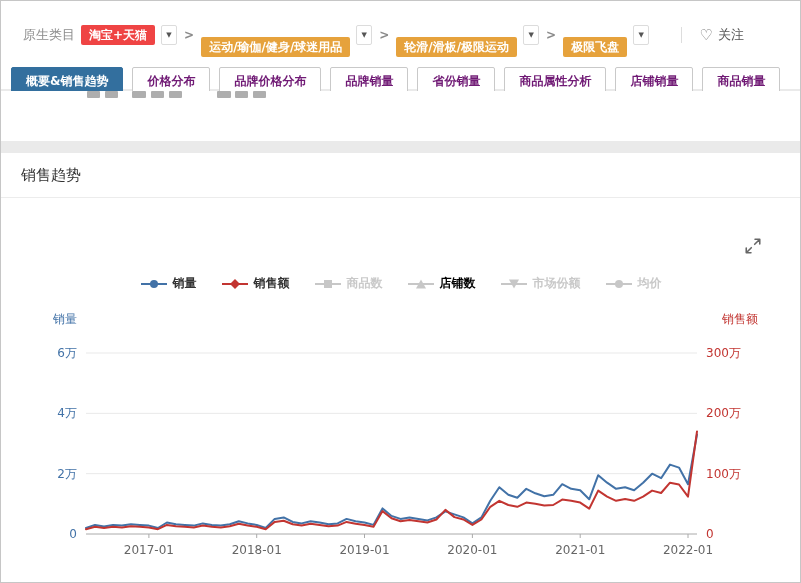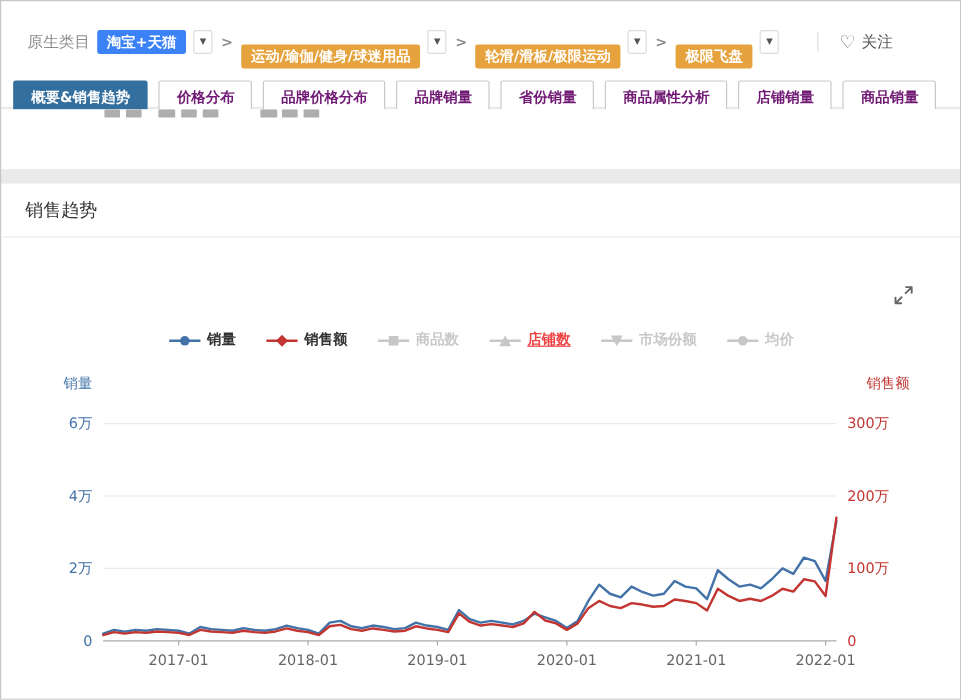--- a/index.html
+++ b/index.html
@@ -4,21 +4,21 @@
 <style>
   html,body{margin:0;padding:0;background:#d9d9d9;}
   .page{position:relative;width:801px;height:583px;background:#eaeaea;overflow:hidden;
         font-family:"DejaVu Sans","Liberation Sans",sans-serif;border:1px solid #c6c6c6;box-sizing:border-box;}
 
   
   .header{position:absolute;top:0;left:0;width:100%;height:88px;background:#fff;}
   .crumbs{display:flex;align-items:center;gap:6px;padding:12px 56px 0 22px;font-size:13px;}
   .crumb-label{color:#8c8c8c;white-space:nowrap;}
   .badge{color:#fff;font-size:12px;font-weight:bold;padding:4px 8px;border-radius:2px;line-height:1;white-space:nowrap;cursor:pointer;}
-  .badge.red{background:#3b82f6;}
+  .badge.red{background:#ef4444;}
   .badge.orange{background:#e6a23c;margin-top:24px;}
   .caret-box{width:16px;height:20px;border:1px solid #dcdcdc;background:#fff;border-radius:2px;box-sizing:border-box;
              display:flex;align-items:center;justify-content:center;font-size:7px;color:#555;cursor:pointer;}
   .crumb-sep{color:#8a8a8a;font-size:12px;font-weight:bold;margin:0 1px;}
   .v-divider{width:1px;height:16px;background:#ddd;margin-left:auto;}
   .follow{display:flex;align-items:center;gap:5px;color:#555;font-size:13px;cursor:pointer;margin-left:12px;white-space:nowrap;}
   .heart{color:#777;font-size:15px;line-height:1;}
 
   
   .tabs{display:flex;gap:9px;padding:10px 10px 0 10px;font-weight:bold;}
@@ -124,21 +124,21 @@
             <line x1="1" y1="6" x2="27" y2="6" stroke="#c7c7c7" stroke-width="2"></line>
             <rect x="10" y="2" width="8" height="8" fill="#c7c7c7"></rect>
           </svg>
         <span class="lg-label" style="color: rgb(201, 201, 201);">商品数</span>
       </span>
       <span class="legend-item">
         <svg class="lg-marker" width="28" height="12">
             <line x1="1" y1="6" x2="27" y2="6" stroke="#c7c7c7" stroke-width="2"></line>
             <path d="M14 1.5 L19 10.5 L9 10.5 Z" fill="#c7c7c7"></path>
           </svg>
-        <span class="lg-label" style="color: #ef4444; text-decoration: underline;">店铺数</span>
+        <span class="lg-label" style="color: #000000;">店铺数</span>
       </span>
       <span class="legend-item">
         <svg class="lg-marker" width="28" height="12">
             <line x1="1" y1="6" x2="27" y2="6" stroke="#c7c7c7" stroke-width="2"></line>
             <path d="M9 1.5 L19 1.5 L14 10.5 Z" fill="#c7c7c7"></path>
           </svg>
         <span class="lg-label" style="color: rgb(201, 201, 201);">市场份额</span>
       </span>
       <span class="legend-item">
         <svg class="lg-marker" width="28" height="12">

